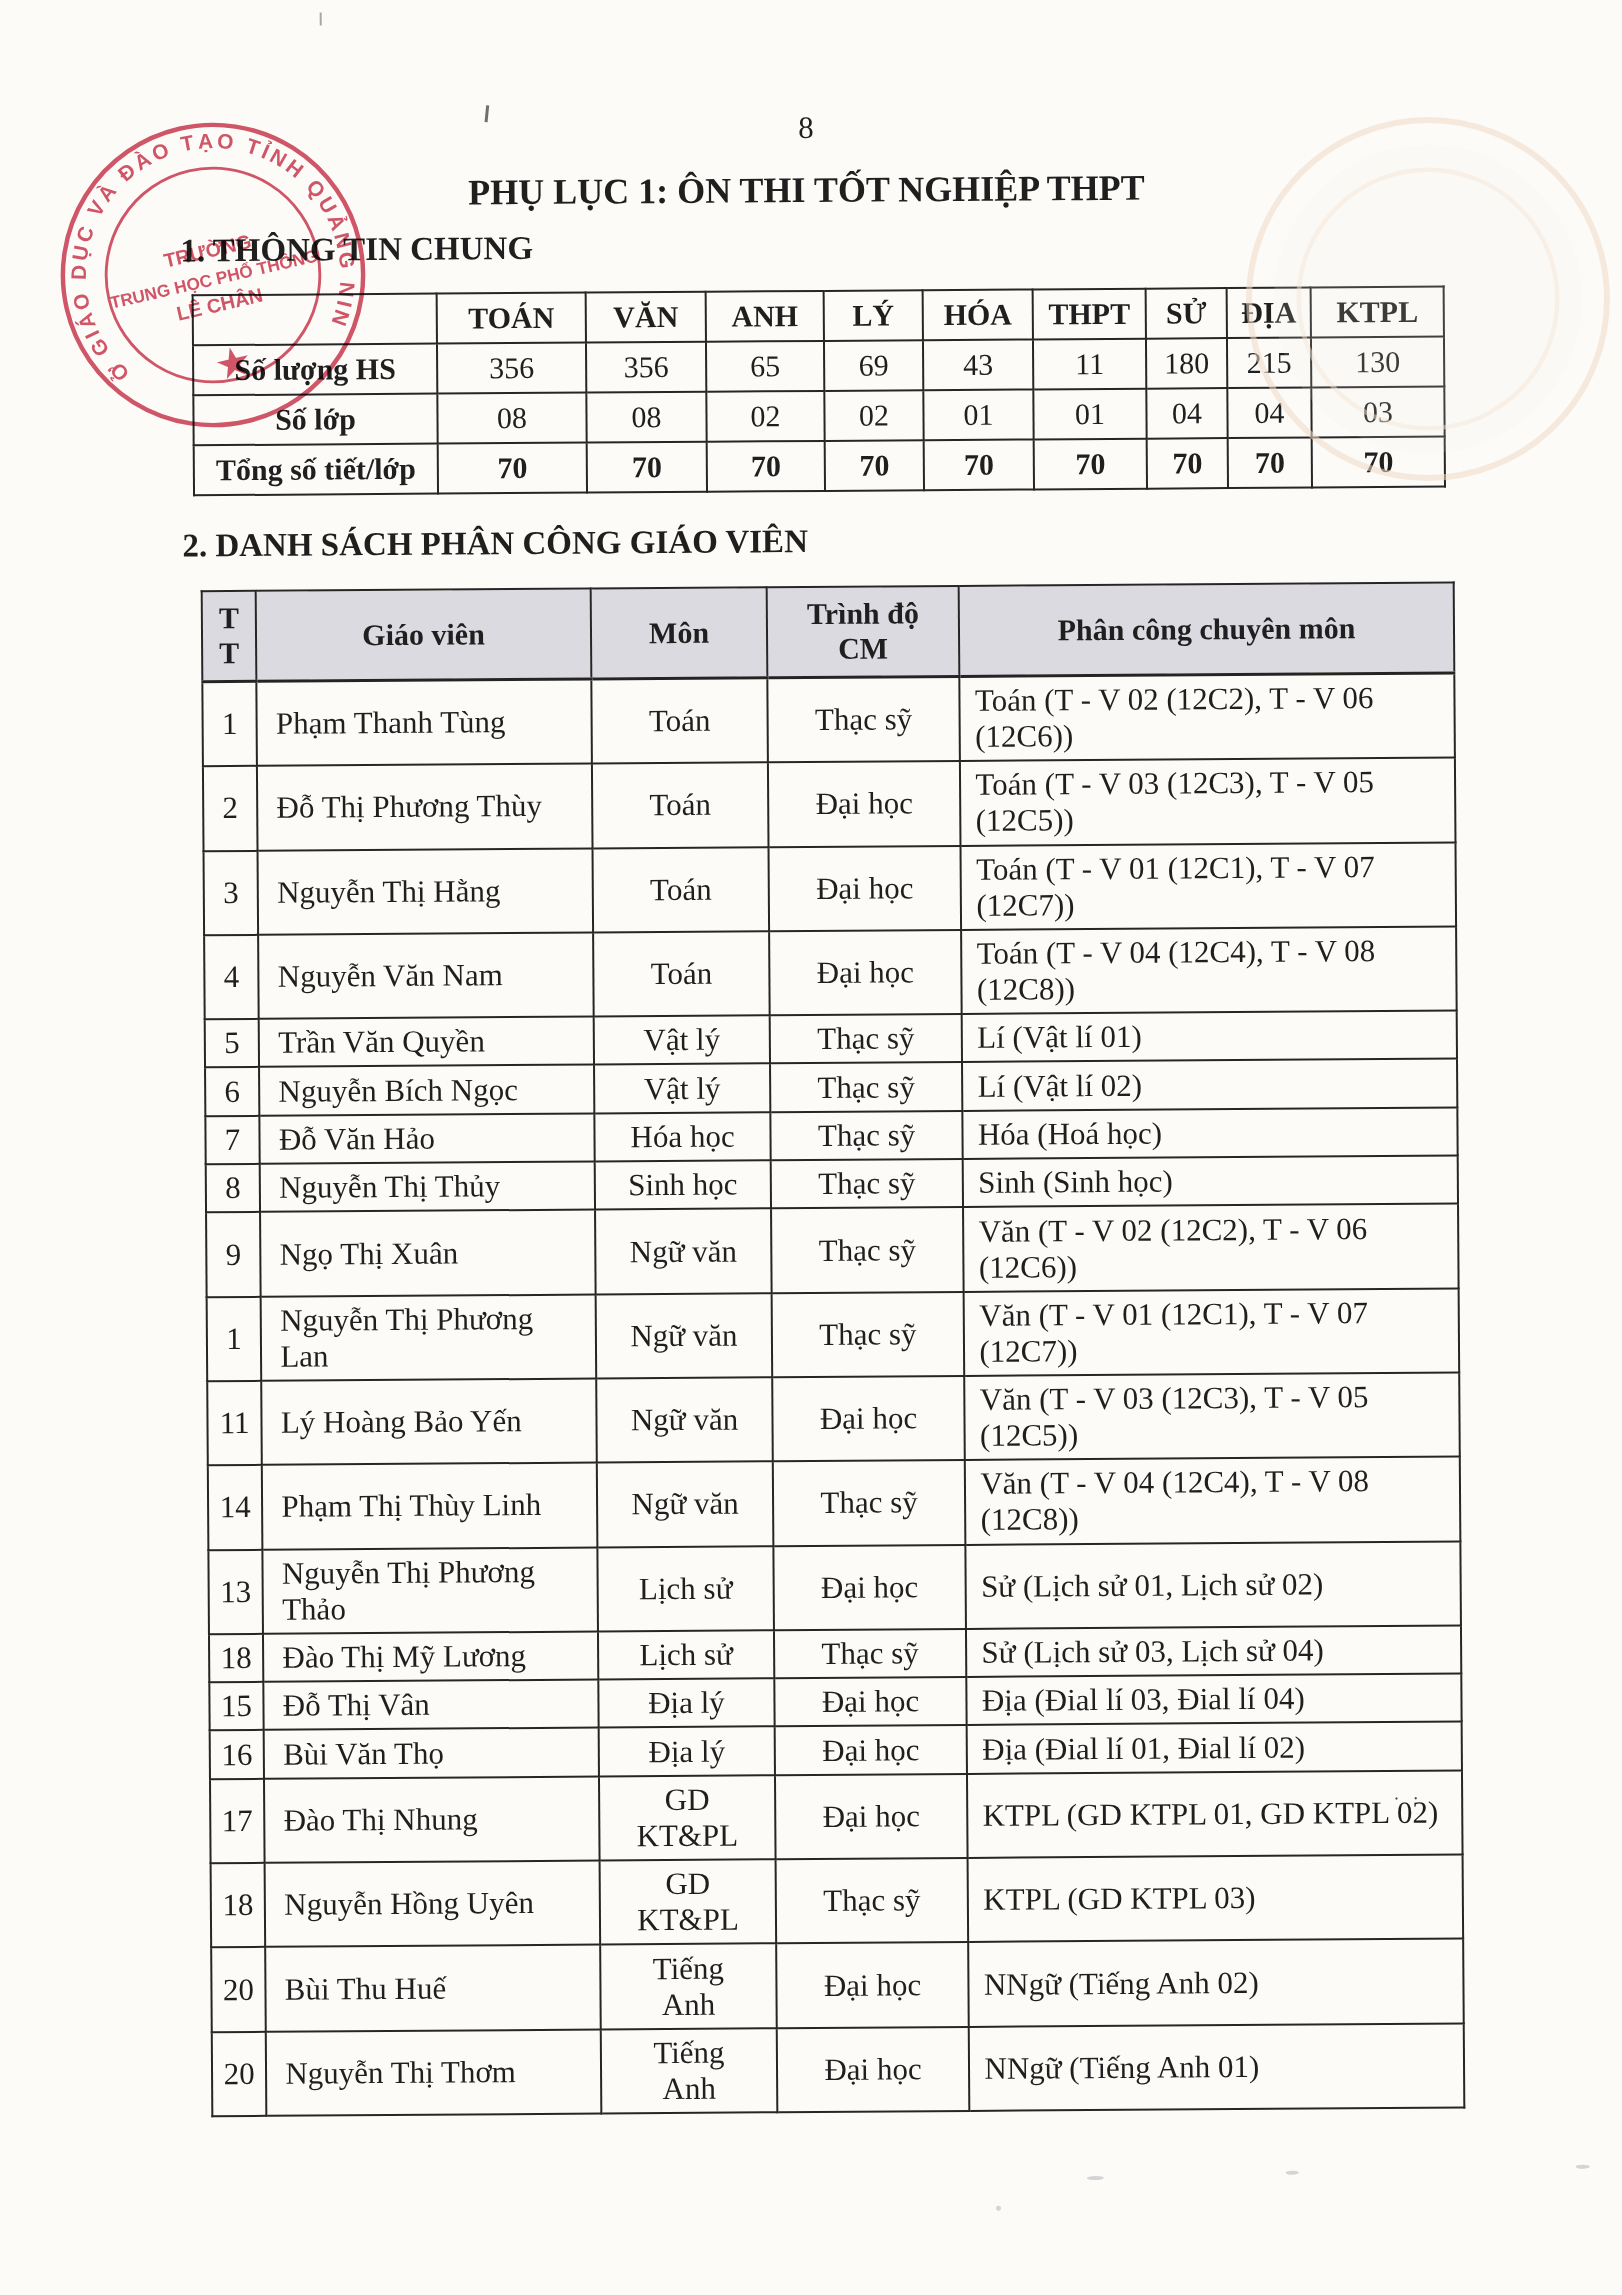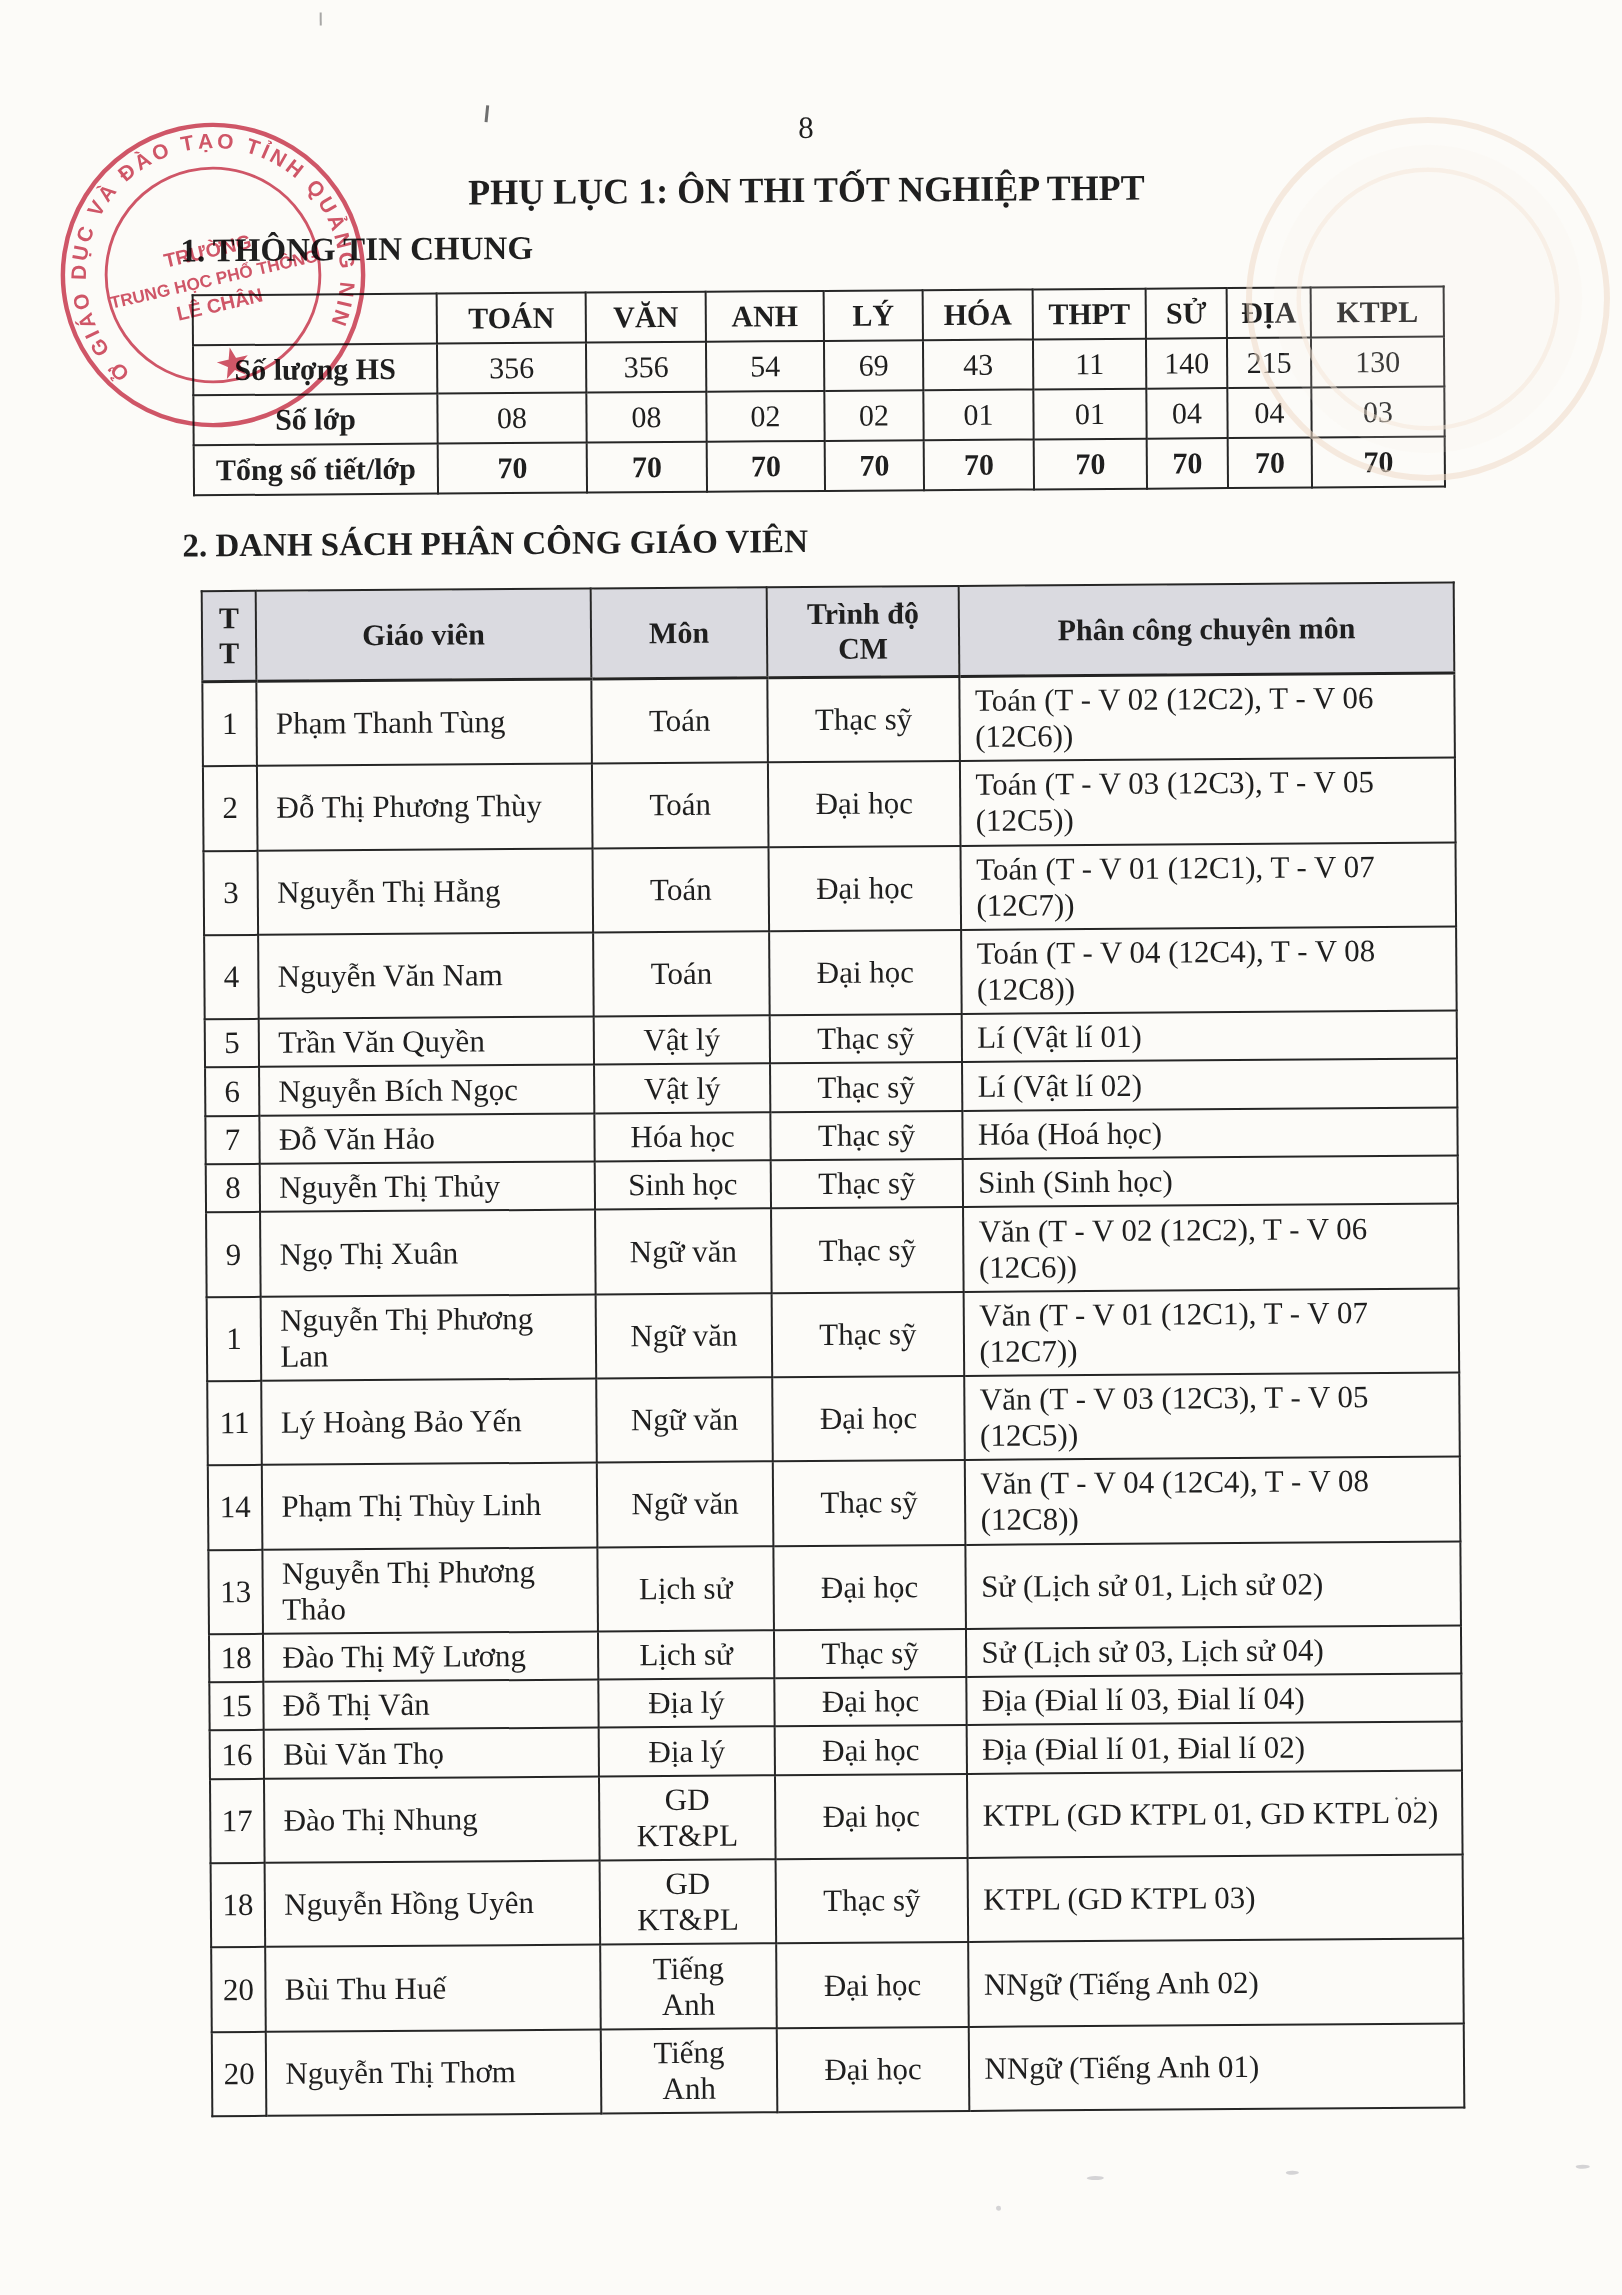--- a/index.html
+++ b/index.html
@@ -78,25 +78,25 @@
             <th>HÓA</th>
             <th>THPT</th>
             <th>SỬ</th>
             <th>ĐỊA</th>
             <th>KTPL</th>
           </tr>
           <tr>
             <th>Số lượng HS</th>
             <td>356</td>
             <td>356</td>
-            <td>54</td>
+            <td>65</td>
             <td>69</td>
             <td>43</td>
             <td>11</td>
-            <td>140</td>
+            <td>180</td>
             <td>215</td>
             <td>130</td>
           </tr>
           <tr>
             <th>Số lớp</th>
             <td>08</td>
             <td>08</td>
             <td>02</td>
             <td>02</td>
             <td>01</td>

